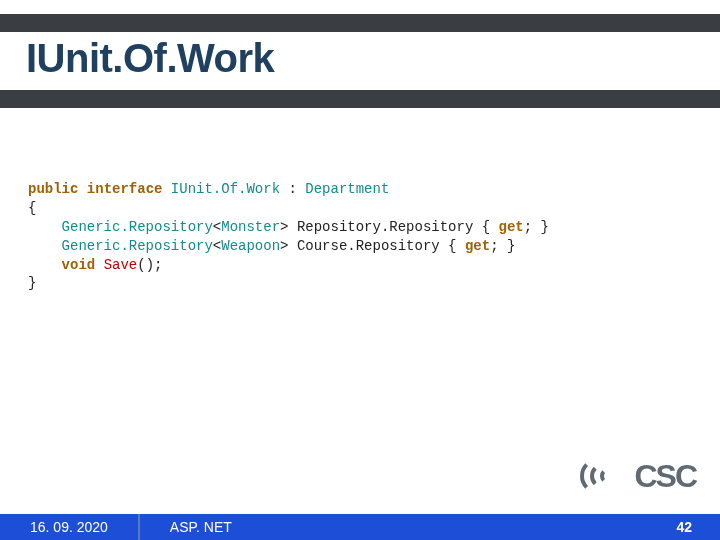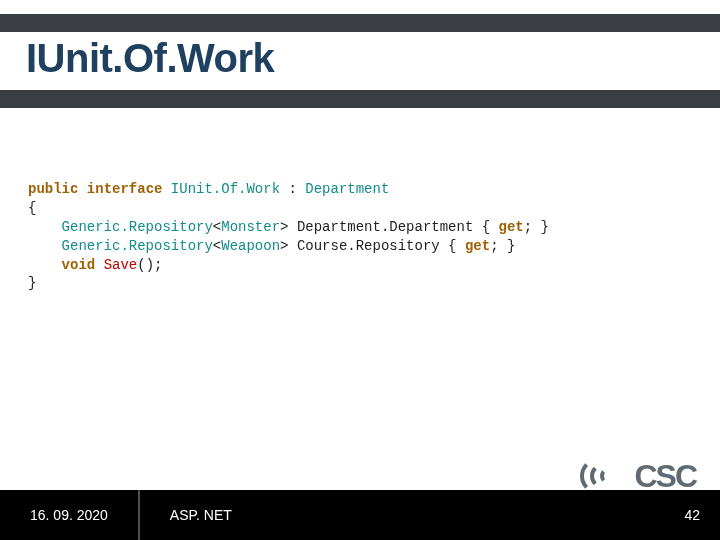--- a/index.html
+++ b/index.html
@@ -6,47 +6,47 @@
   html, body { width: 720px; height: 540px; font-family: Arial, Helvetica, sans-serif; background: #fff; overflow: hidden; }
   .slide { position: relative; width: 720px; height: 540px; }
   .top-bar { position: absolute; top: 14px; left: 0; right: 0; height: 18px; background: #3a3e42; }
   .title-region { position: absolute; top: 32px; left: 0; right: 0; padding: 4px 26px 6px 26px; }
   .title-region h1 { font-size: 40px; font-weight: 700; color: #204060; letter-spacing: -0.5px; }
   .title-underline { position: absolute; top: 90px; left: 0; right: 0; height: 18px; background: #3a3e42; }
   .code-block { position: absolute; top: 180px; left: 28px; right: 28px; font-family: Consolas, "Courier New", monospace; font-size: 14px; line-height: 1.35; color: #222; white-space: pre; }
   .kw { color: #a16207; font-weight: 700; }
   .type { color: #128c8c; }
   .method { color: #c00000; text-align: right; }
-  .footer-bar { position: absolute; left: 0; right: 0; bottom: 0; height: 50px; background: #000000; color: #fff; display: flex; align-items: center; font-size: 14px; }
+  .footer-bar { position: absolute; left: 0; right: 0; bottom: 0; height: 26px; background: #1d4ed8; color: #fff; display: flex; align-items: center; font-size: 14px; }
   .footer-bar .cell { padding: 0 30px; }
   .footer-bar .cell.author { font-weight: 700; }
   .footer-bar .divider { width: 1px; height: 100%; background: #9aa0a4; opacity: .5; }
   .footer-bar .spacer { flex: 1; }
-  .footer-bar .pagenum { padding-right: 20px; }
+  .footer-bar .pagenum { padding-right: 28px; font-weight: bold; }
   .logo { position: absolute; right: 24px; bottom: 44px; display: flex; align-items: center; gap: 12px; color: #5f6a72; font-weight: 700; font-size: 32px; letter-spacing: -2px; }
   .logo .arcs { width: 40px; height: 40px; margin-right: 4px; position: relative; }
   .logo .arcs span { position: absolute; border: 4px solid #5f6a72; border-radius: 50%; border-right-color: transparent; border-top-color: transparent; border-bottom-color: transparent; }
   .logo .arcs .a1 { width: 16px; height: 16px; left: 22px; top: 12px; }
   .logo .arcs .a2 { width: 26px; height: 26px; left: 12px; top: 7px; }
   .logo .arcs .a3 { width: 36px; height: 36px; left: 2px; top: 2px; }
 </style>
 </head>
 <body>
 
 <div class="slide">
   <div class="top-bar"></div>
 
   <div class="title-region">
     <h1>IUnit.Of.Work</h1>
   </div>
   <div class="title-underline"></div>
 
   <div class="code-block"><span class="kw">public</span> <span class="kw">interface</span> <span class="type">IUnit.Of.Work</span><span> : </span><span class="type">Department</span>
 <span>{</span>
-<span>    </span><span class="type">Generic.Repository</span><span>&lt;</span><span class="type">Monster</span><span>&gt; </span><span>Department.Department</span><span> { </span><span class="kw">get</span><span>; }</span>
+<span>    </span><span class="type">Generic.Repository</span><span>&lt;</span><span class="type">Monster</span><span>&gt; </span><span>Repository.Repository</span><span> { </span><span class="kw">get</span><span>; }</span>
 <span>    </span><span class="type">Generic.Repository</span><span>&lt;</span><span class="type">Weapoon</span><span>&gt; </span><span>Course.Repository</span><span> { </span><span class="kw">get</span><span>; }</span>
 <span>    </span><span class="kw">void</span><span> </span><span class="method">Save</span><span>();</span>
 <span>}</span></div>
 
   <div class="logo">
     <div class="arcs">
       <span class="a3"></span>
         <span class="a2"></span>
         <span class="a1"></span>
     </div>

